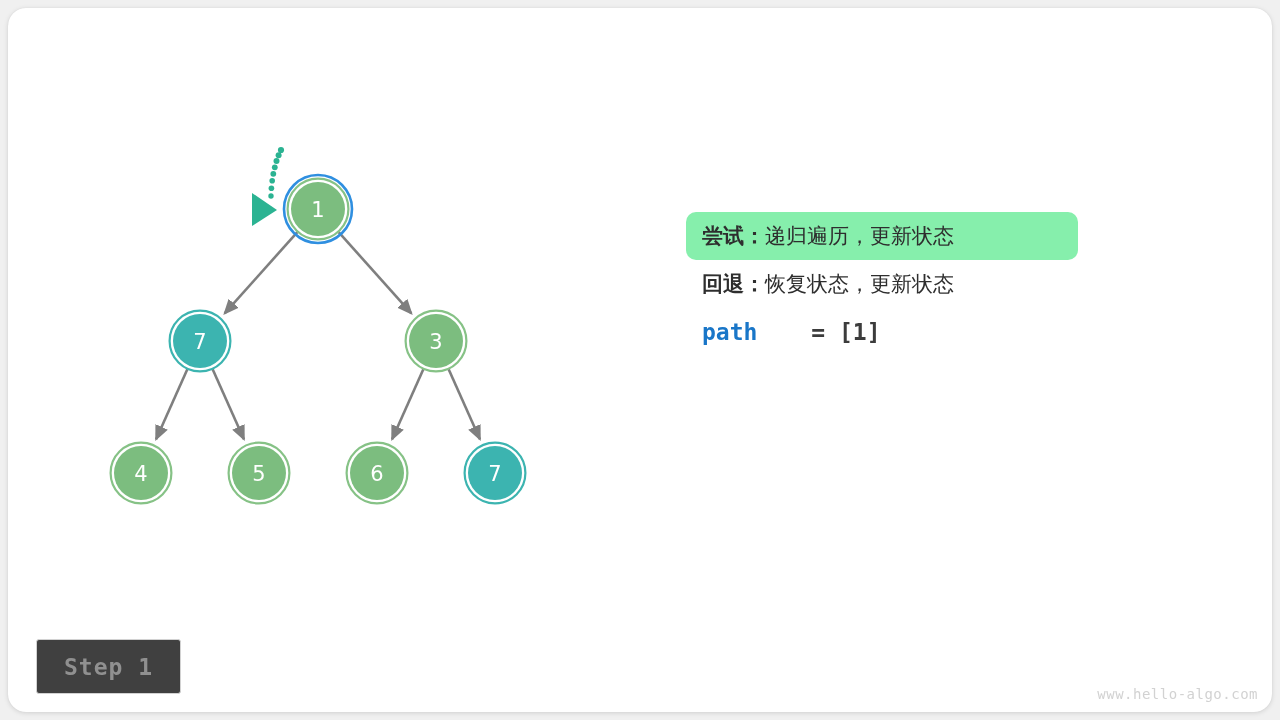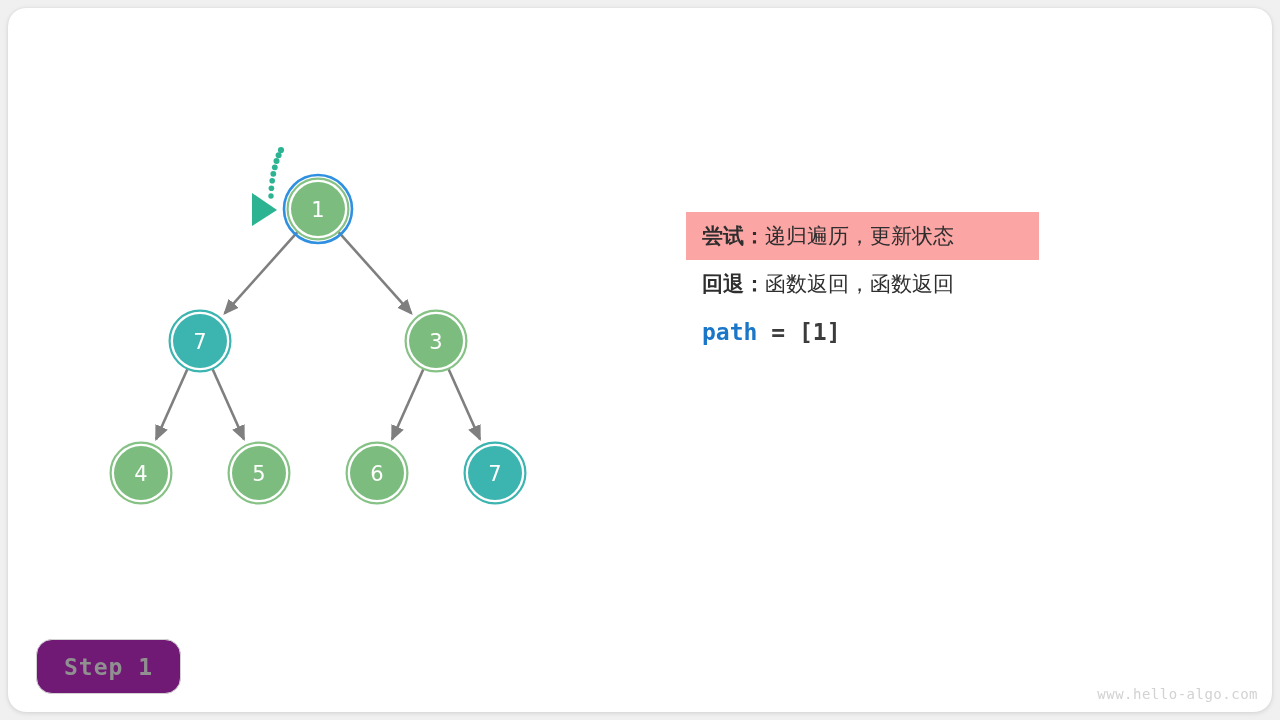--- a/index.html
+++ b/index.html
@@ -51,58 +51,59 @@
   }
   .panel-row {
     height: 48px;
     display: flex;
     align-items: center;
     padding: 0 16px;
     box-sizing: border-box;
     white-space: nowrap;
   }
   .panel-row.highlight {
-    background: #fca5a5;
-    border-radius: 0;
-    width: 353px;
+    background: #86efac;
+    border-radius: 10px;
+    width: 392px;
   }
   .cn-text {
     font-family: "DejaVu Sans", sans-serif;
     font-size: 21px;
     color: #2e2e2e;
   }
   .cn-text b {
     font-weight: bold;
   }
   .spacer-row { height: 70px; }
   .code-row {
     height: 48px;
     display: flex;
     align-items: center;
     padding: 0 16px;
     box-sizing: border-box;
     font-family: "DejaVu Sans Mono", monospace;
     font-size: 23px;
     font-weight: bold;
     white-space: pre;
+    gap: 40px;
   }
   .var-blue  { color: #1976c8; }
   .var-teal  { color: #2e9b8a; }
   .code-rest { color: #3c3c3c; }
 
   
   #step-badge {
     position: absolute;
     left: 36px;
     top: 639px;
     width: 145px;
     height: 55px;
     border: 1.5px solid #d2d2d2;
-    border-radius: 16px;
-    background: #701a75;
+    border-radius: 3px;
+    background: #404040;
     display: flex;
     align-items: center;
     justify-content: center;
     font-family: "DejaVu Sans Mono", monospace;
     font-size: 23px;
     font-weight: bold;
     color: #909090;
     letter-spacing: 1px;
     box-sizing: border-box;
   }
@@ -192,21 +193,21 @@
       </g>
   </svg>
 
   <div id="panel">
 
     <div class="panel-row highlight">
       <span class="cn-text"><b>尝试：</b><span>递归遍历，更新状态</span></span>
     </div>
 
     <div class="panel-row">
-      <span class="cn-text"><b>回退：</b><span>函数返回，函数返回</span></span>
+      <span class="cn-text"><b>回退：</b><span>恢复状态，更新状态</span></span>
     </div>
 
     <div class="code-row">
       <span class="var-blue">path</span><span class="code-rest"> = [1]</span>
     </div>
 
     <div class="spacer-row"></div>
 
 
   </div>

